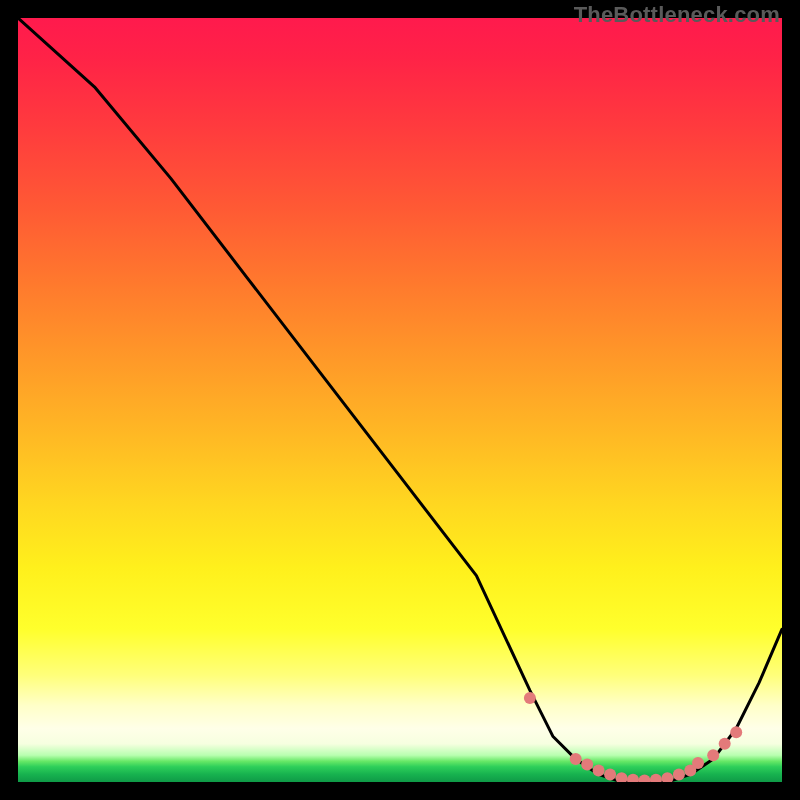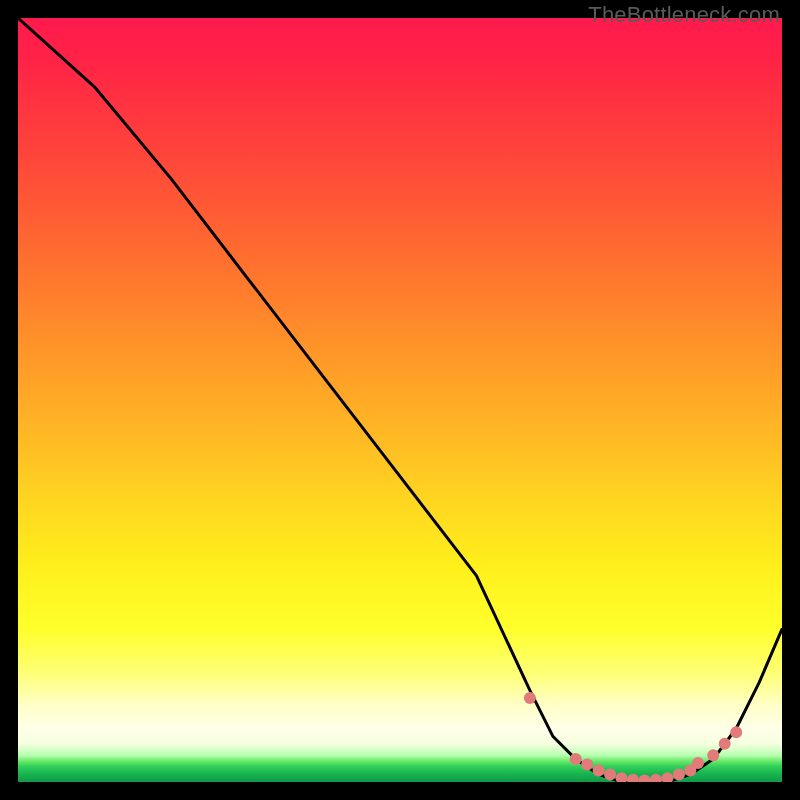--- a/index.html
+++ b/index.html
@@ -46,21 +46,21 @@
       #17b24f 99%,
       #0f9a47 100%
     );
   }
   .watermark {
     position: absolute;
     top: 2px;
     right: 20px;
     color: #5a5a5a;
     font-size: 22px;
-    font-weight: 400;
+    font-weight: 700;
     letter-spacing: 0.2px;
     z-index: 5;
     margin-left: 24px;
   }
   svg.curve {
     position: absolute;
     left: 0;
     top: 0;
     width: 764px;
     height: 764px;

